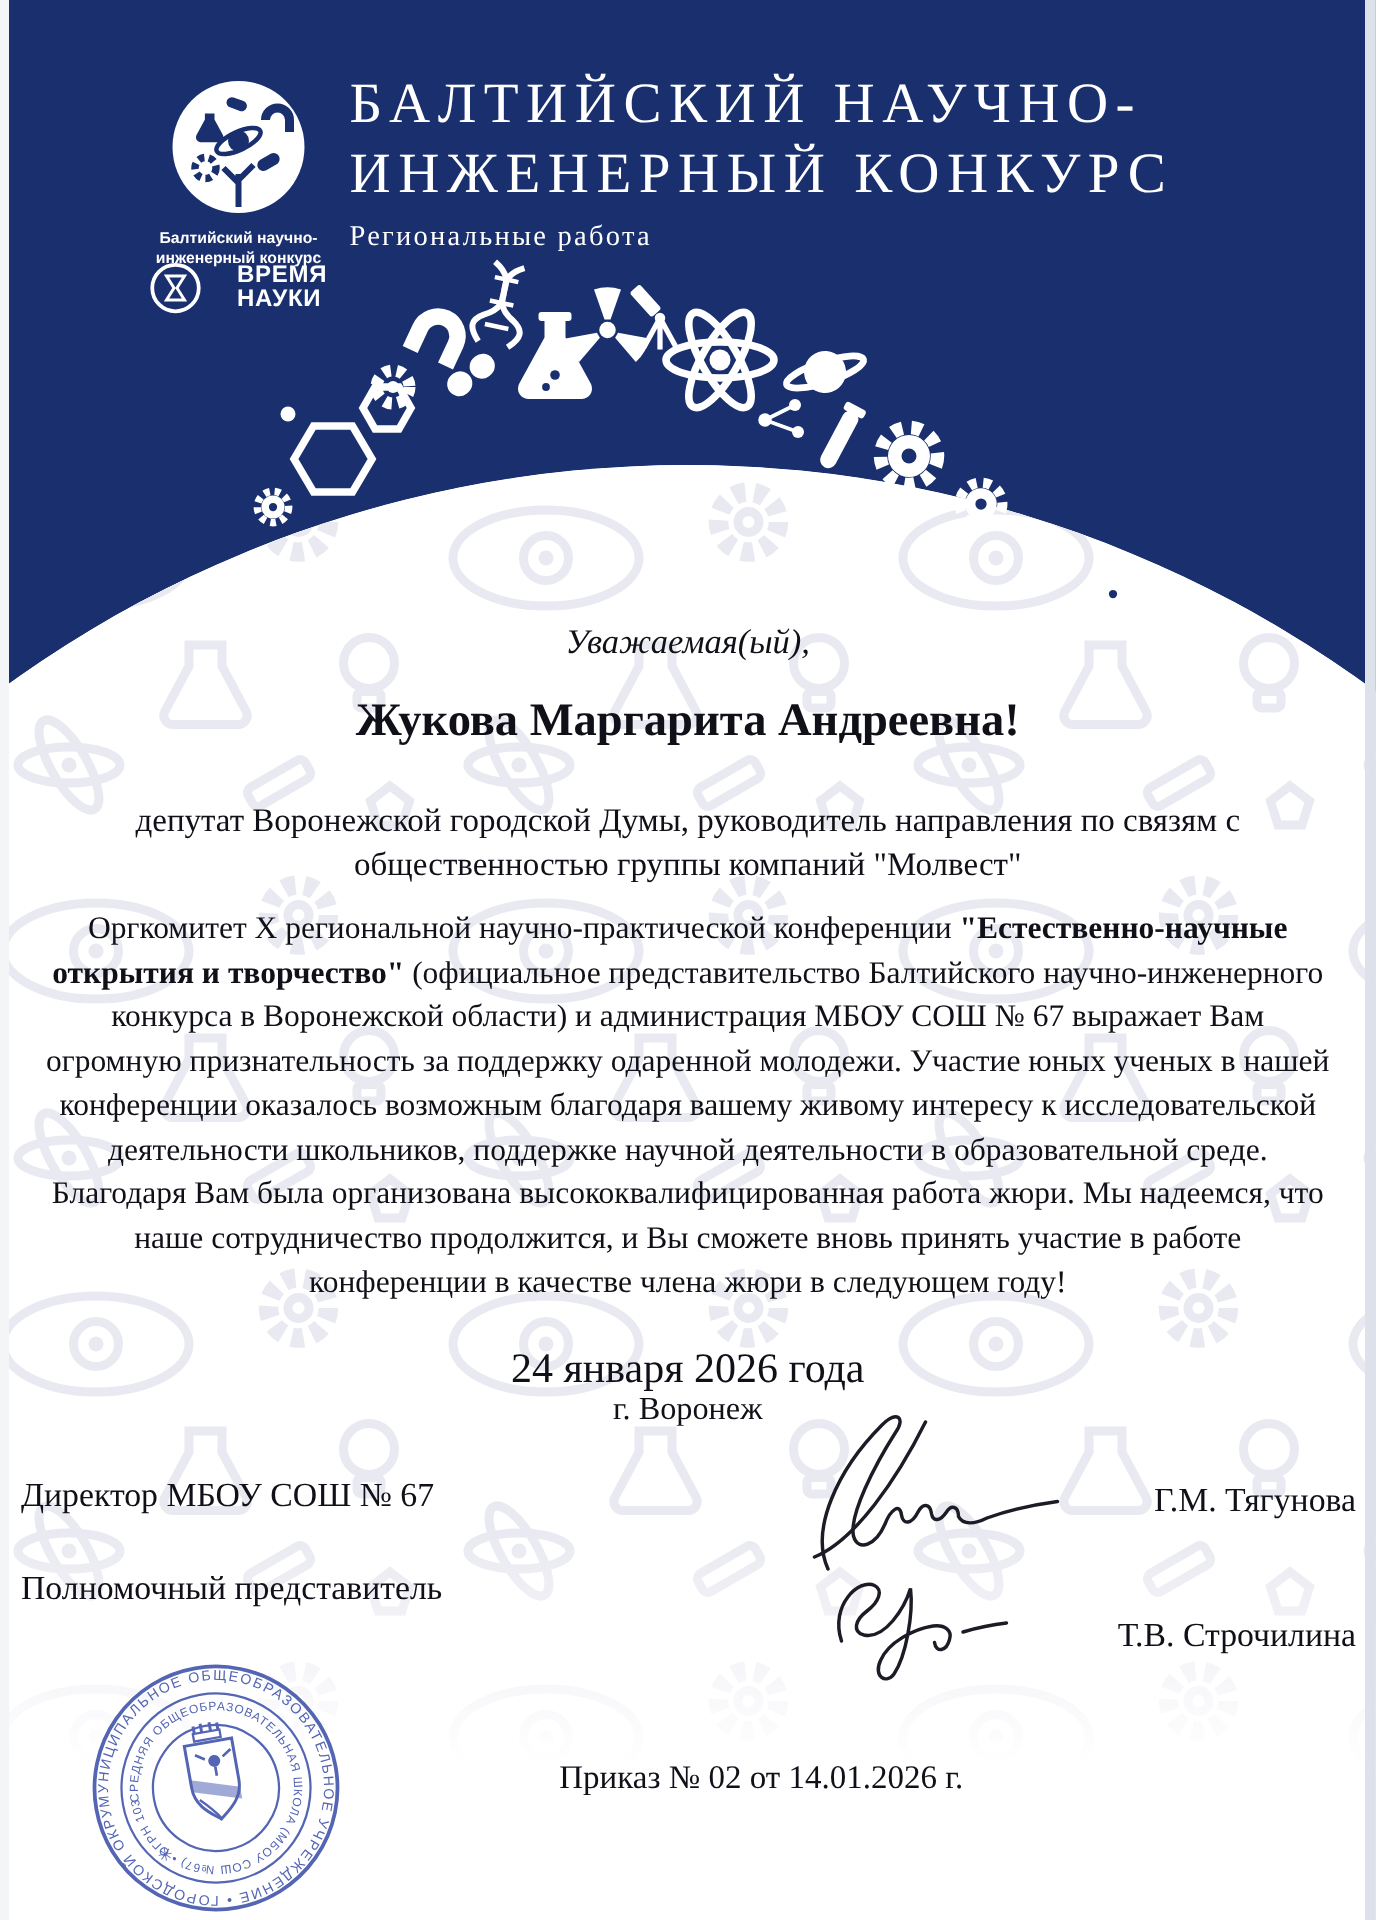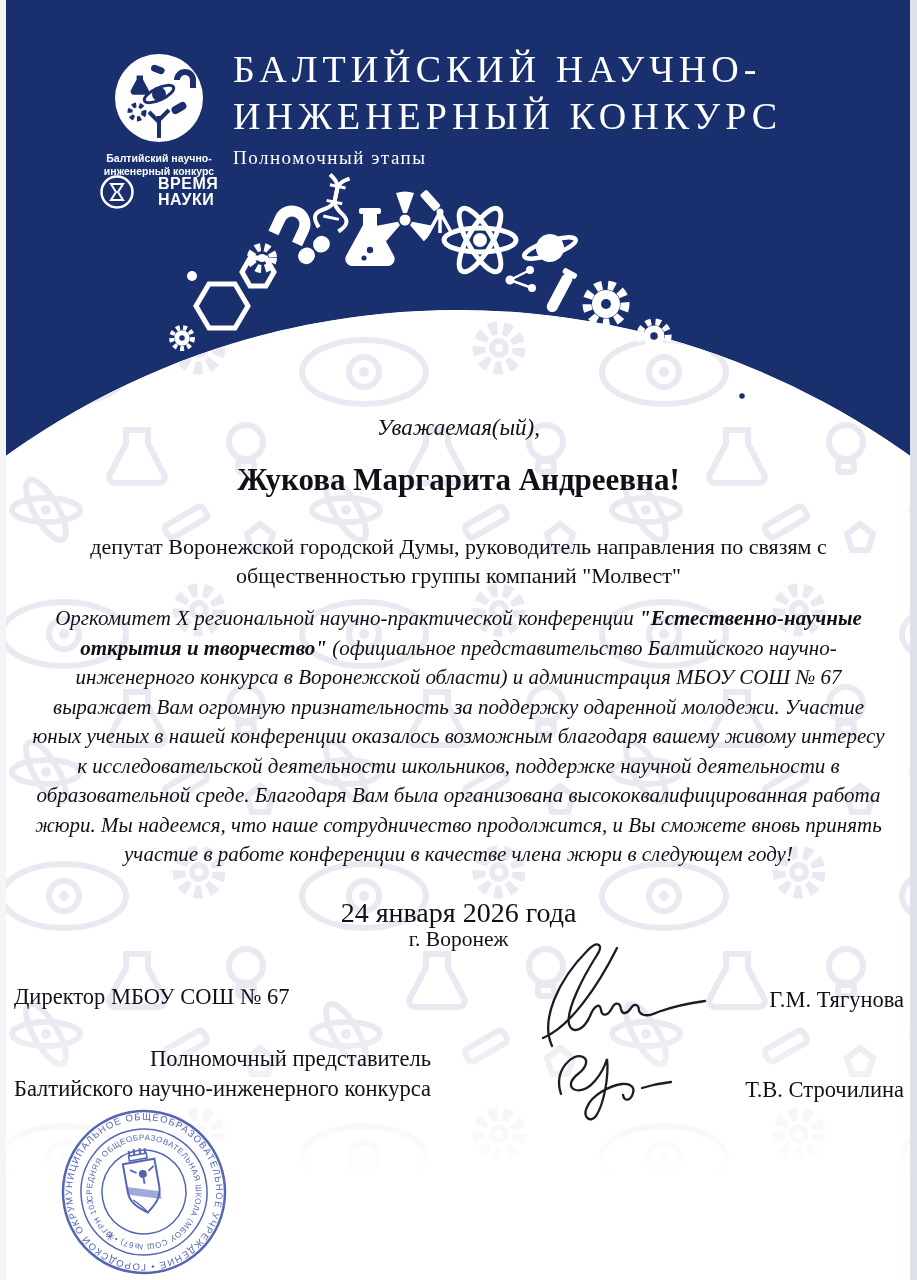--- a/index.html
+++ b/index.html
@@ -34,21 +34,21 @@
   .vn-text{font-family:"Liberation Sans","DejaVu Sans",sans-serif;font-weight:bold;font-size:16px;line-height:16px;letter-spacing:.5px;}
   .title-block{position:absolute;left:233px;top:46px;z-index:2;color:#fff;}
   .title-line{font-size:38px;letter-spacing:5px;line-height:47px;white-space:nowrap;}
   .subtitle{font-size:19px;letter-spacing:1.5px;margin-top:7px;}
 
   
   .content{position:absolute;left:28px;right:28px;top:0;z-index:2;text-align:center;color:#101018;}
   .salutation{position:absolute;left:0;right:0;top:415px;font-style:italic;font-size:23px;}
   .recipient-name{position:absolute;left:0;right:0;top:462px;font-weight:bold;font-size:31px;}
   .recipient-title{position:absolute;left:0;right:0;top:512px;font-size:22px;line-height:29px;margin-top:20px;}
-  .paragraph{position:absolute;left:0;right:0;top:583px;font-style:italic;font-size:21px;line-height:29.5px;}
+  .paragraph{position:absolute;left:0;right:0;top:583px;font-size:21px;line-height:29.5px;}
   .paragraph b{font-weight:bold;}
   .date-line{position:absolute;left:0;right:0;top:897px;font-size:28px;}
   .city-line{position:absolute;left:0;right:0;top:927px;font-size:21.5px;}
 
   
   .sig-role-1{position:absolute;left:14px;top:984px;font-size:22.5px;z-index:2;color:#101018;}
   .sig-name-1{position:absolute;right:13px;top:987px;font-size:22.5px;z-index:2;color:#101018;}
   .sig-role-2{position:absolute;left:14px;top:1044px;font-size:22.5px;line-height:30px;z-index:2;color:#101018;text-align:right;}
   .sig-name-2{position:absolute;right:13px;top:1077px;font-size:22.5px;z-index:2;color:#101018;}
   .sig-svg-1{position:absolute;left:538px;top:942px;z-index:3;}
@@ -206,21 +206,21 @@
     </svg>
     <div class="vn-text">
       <div>ВРЕМЯ</div>
       <div>НАУКИ</div>
     </div>
   </div>
 
   <div class="title-block">
     <div class="title-line">БАЛТИЙСКИЙ НАУЧНО-</div>
     <div class="title-line">ИНЖЕНЕРНЫЙ КОНКУРС</div>
-    <div class="subtitle">Полномочный этапы</div>
+    <div class="subtitle">Региональные работа</div>
   </div>
 
   <div class="content">
     <div class="salutation">Уважаемая(ый),</div>
     <div class="recipient-name">Жукова Маргарита Андреевна!</div>
     <div class="recipient-title">депутат Воронежской городской Думы, руководитель направления по связям с общественностью группы компаний "Молвест"</div>
     <p class="paragraph"><span>Оргкомитет X региональной научно-практической конференции </span><b>"Естественно-научные открытия и творчество"</b><span> (официальное представительство Балтийского научно-инженерного конкурса в Воронежской области) и администрация МБОУ СОШ № 67 выражает Вам огромную признательность за поддержку одаренной молодежи. Участие юных ученых в нашей конференции оказалось возможным благодаря вашему живому интересу к исследовательской деятельности школьников, поддержке научной деятельности в образовательной среде. Благодаря Вам была организована высококвалифицированная работа жюри. Мы надеемся, что наше сотрудничество продолжится, и Вы сможете вновь принять участие в работе конференции в качестве члена жюри в следующем году!</span></p>
     <div class="date-line">24 января 2026 года</div>
     <div class="city-line">г. Воронеж</div>
   </div>
@@ -229,30 +229,30 @@
   <div class="sig-name-1">Г.М. Тягунова</div>
   <svg class="sig-svg-1" width="170" height="112" viewBox="0 0 170 112">
     <g fill="none" stroke="#1c1c26" stroke-width="2.3" stroke-linecap="round">
       <path d="M14 104 C2 78 20 38 50 8 C60 -2 66 3 59 13 C45 35 28 68 31 82 C34 93 46 88 52 74 C56 64 62 60 63 68 C64 75 70 74 74 66 C77 60 82 60 83 67 C84 73 89 72 93 66 C96 61 101 62 101 69 C104 75 112 74 120 70 C134 65 152 61 167 59"></path>
       <path d="M5 96 C32 85 60 44 79 6"></path>
     </g>
   </svg>
 
   <div class="sig-role-2">
     <div>Полномочный представитель</div>
-    <div>Балтийского научно-инженерного конкурса</div>
   </div>
   <div class="sig-name-2">Т.В. Строчилина</div>
   <svg class="sig-svg-2" width="160" height="88" viewBox="0 0 160 88">
     <g fill="none" stroke="#1c1c26" stroke-width="2.3" stroke-linecap="round">
       <path d="M16 52 C8 28 28 10 38 15 C44 18 41 26 33 32 C25 38 23 46 31 48 C45 51 58 30 62 17 C64 34 59 62 51 74 C46 81 37 76 42 65 C47 53 64 44 77 42 C85 41 90 45 88 51 C86 59 79 60 78 53"></path>
       <path d="M97 46 C107 43 117 41 126 40"></path>
     </g>
   </svg>
 
+  <div class="order-line">Приказ № 02 от 14.01.2026 г.</div>
 
   <svg class="stamp" width="176" height="176" viewBox="-88 -88 176 176">
     <defs>
       <path id="ring-outer" d="M -72 0 A 72 72 0 1 1 72 0 A 72 72 0 1 1 -72 0"></path>
       <path id="ring-inner" d="M -52 0 A 52 52 0 1 1 52 0 A 52 52 0 1 1 -52 0"></path>
     </defs>
     <g fill="none" stroke="#4558ad">
       <circle r="81" stroke-width="2.5"></circle>
       <circle r="63" stroke-width="1.5"></circle>
       <circle r="42" stroke-width="1.5"></circle>

